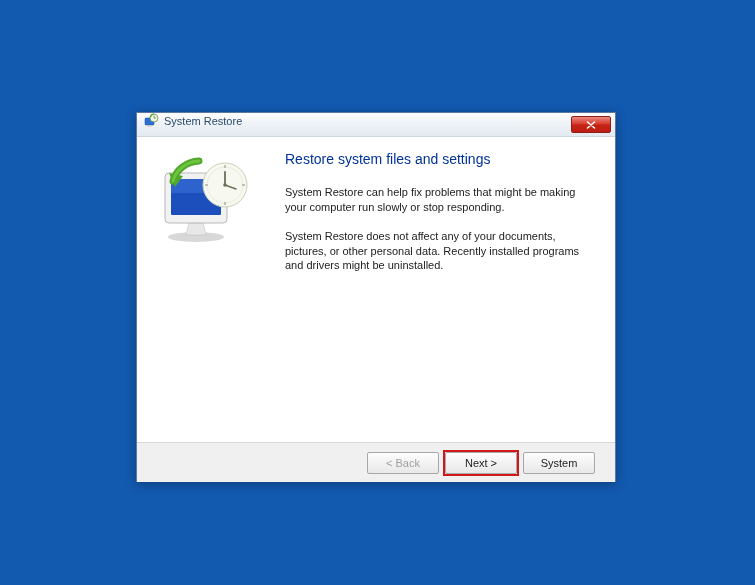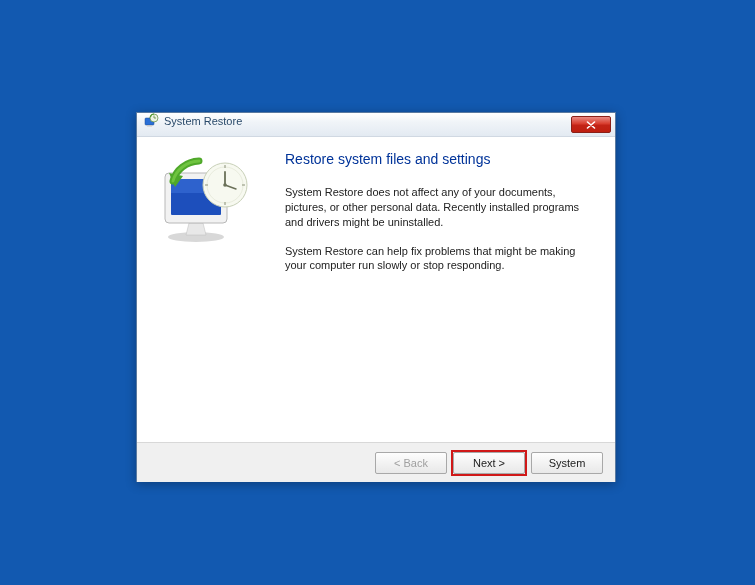--- a/index.html
+++ b/index.html
@@ -90,21 +90,21 @@
       line-height: 1.35;
       margin-bottom: 14px;
     }
     .button-bar {
       height: 40px;
       background: #f0f0f0;
       border-top: 1px solid #d8d8d8;
       display: flex;
       align-items: center;
       justify-content: flex-end;
-      padding: 0 12px;
+      padding: 0 20px;
       gap: 6px;
     }
     .btn {
       min-width: 72px;
       height: 22px;
       background: linear-gradient(to bottom, #fdfdfd, #e8e8e8);
       border: 1px solid #a8a8a8;
       border-radius: 2px;
       font-size: 11px;
       color: #222;
@@ -176,22 +176,22 @@
           <line x1="91" y1="34" x2="94" y2="34" stroke="#8a9078" stroke-width="1"></line>
 
           <path d="M48 10 A 28 26 0 0 0 22 30" stroke="#4fa82a" stroke-width="7" fill="none" stroke-linecap="round"></path>
           <path d="M18 22 L24 36 L32 25 Z" fill="#4fa82a"></path>
           <path d="M48 10 A 28 26 0 0 0 22 30" stroke="#7dd048" stroke-width="3" fill="none" stroke-linecap="round" opacity="0.7"></path>
         </svg>
       </div>
     </div>
     <div class="right-pane">
       <h1 class="heading">Restore system files and settings</h1>
+      <p class="body-text">System Restore can help fix problems that might be making your computer run slowly or stop responding.</p>
       <p class="body-text">System Restore does not affect any of your documents, pictures, or other personal data. Recently installed programs and drivers might be uninstalled.</p>
-      <p class="body-text">System Restore can help fix problems that might be making your computer run slowly or stop responding.</p>
     </div>
   </div>
 
   <div class="button-bar">
     <button class="btn" disabled="">&lt; Back</button>
     <button class="btn btn-highlight">Next &gt;</button>
     <button class="btn">System</button>
   </div>
 
 </div>

